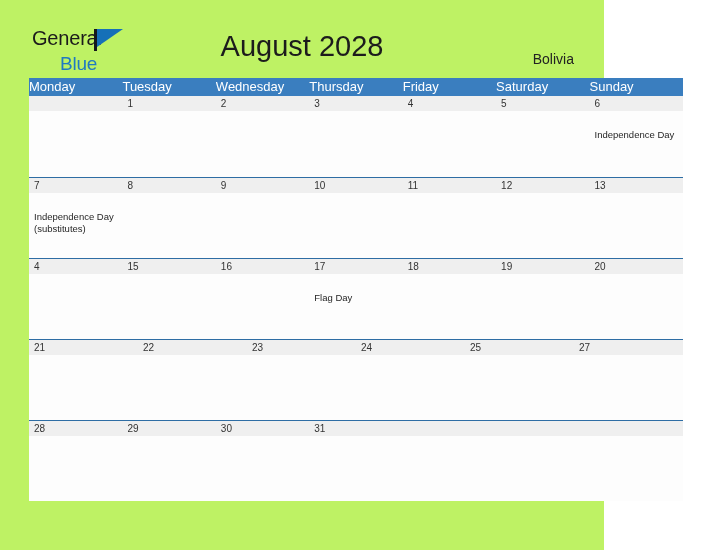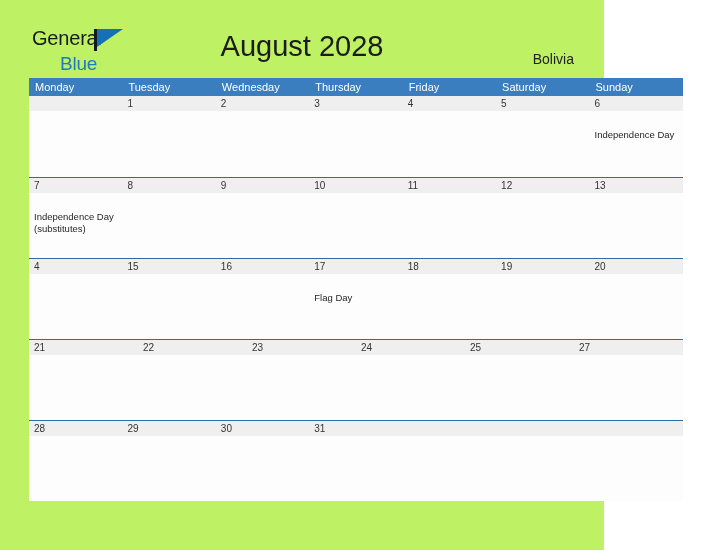--- a/index.html
+++ b/index.html
@@ -106,24 +106,24 @@
     top: 78px;
     width: 654px;
   }
   .weekday-row {
     display: flex;
     background: #3a7ebf;
     height: 18px;
   }
   .weekday {
     flex: 1 1 0;
-    font-size: 11px;
+    font-size: 13px;
     color: #ffffff;
     line-height: 18px;
-    padding-left: 6px;
+    padding-left: 0;
     box-sizing: border-box;
     white-space: nowrap;
     overflow: hidden;
   }
 
   .week-row {
     position: relative;
     height: 81px;
     border-top: 1.5px solid #2e6da4;
     box-sizing: border-box;

